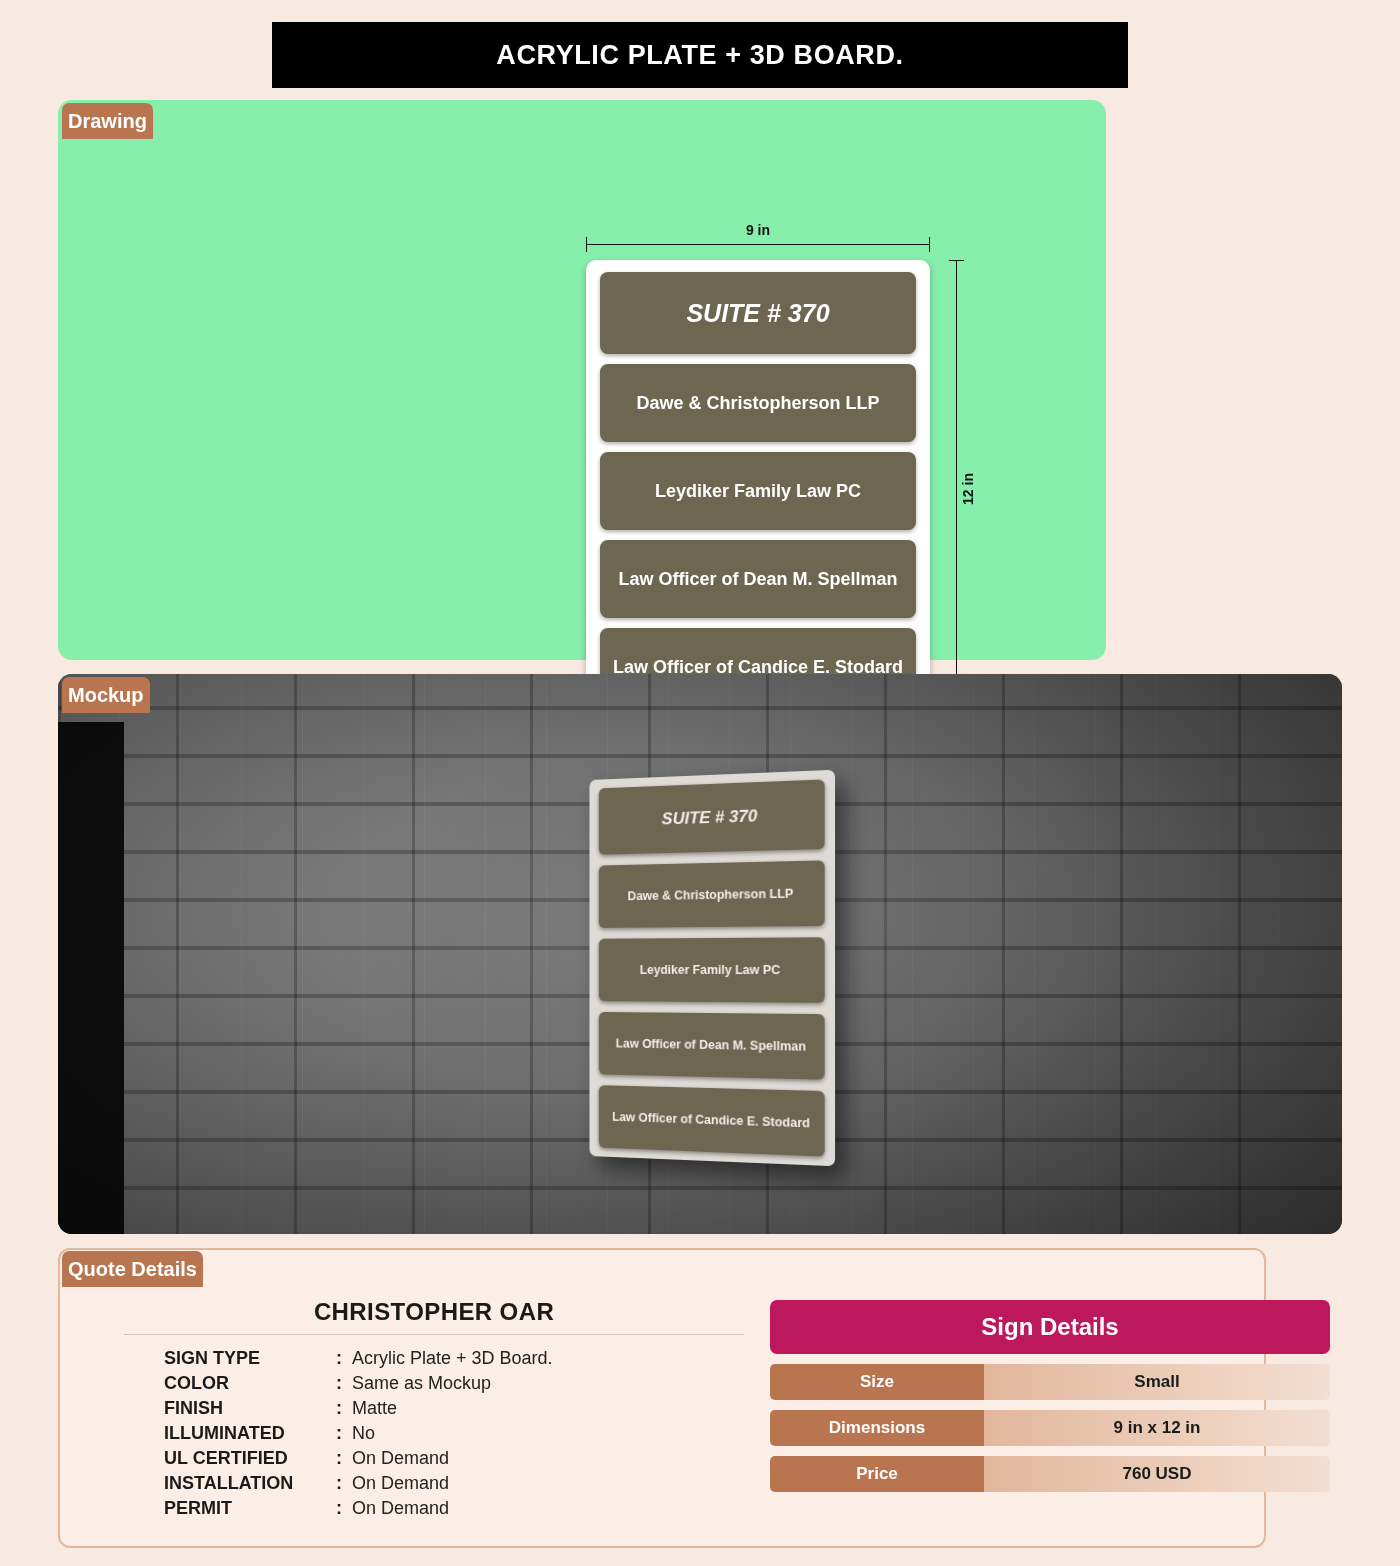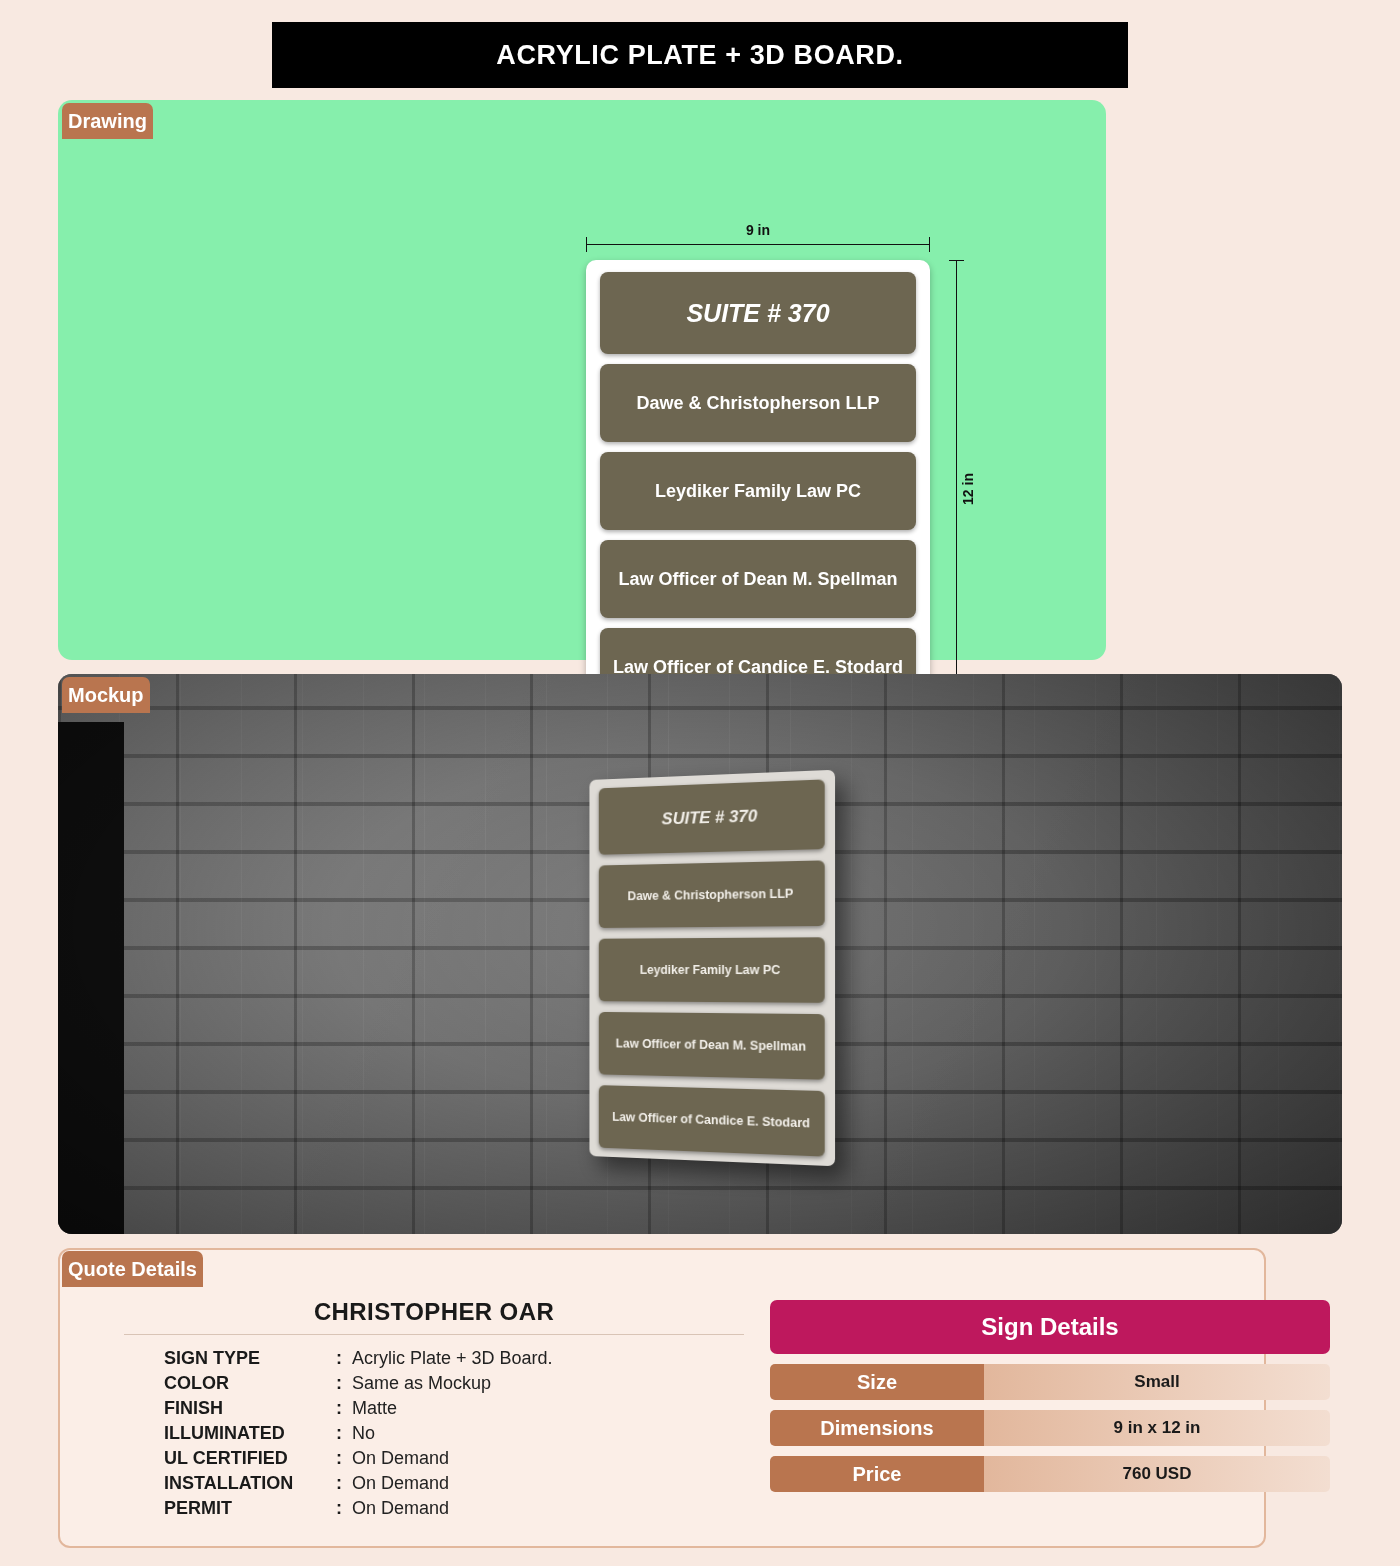--- a/index.html
+++ b/index.html
@@ -334,21 +334,21 @@
     height: 36px;
   }
   .sd-key {
     width: 214px;
     background: #b9754f;
     color: #ffffff;
     border-radius: 5px 0 0 5px;
     display: flex;
     align-items: center;
     justify-content: center;
-    font-size: 20px;
+    font-size: 17px;
     font-weight: bold;
   }
   .sd-val {
     flex: 1;
     background: linear-gradient(90deg, #e2b79c 0%, #f3ded1 100%);
     border-radius: 0 5px 5px 0;
     display: flex;
     align-items: center;
     justify-content: center;
     font-size: 17px;

